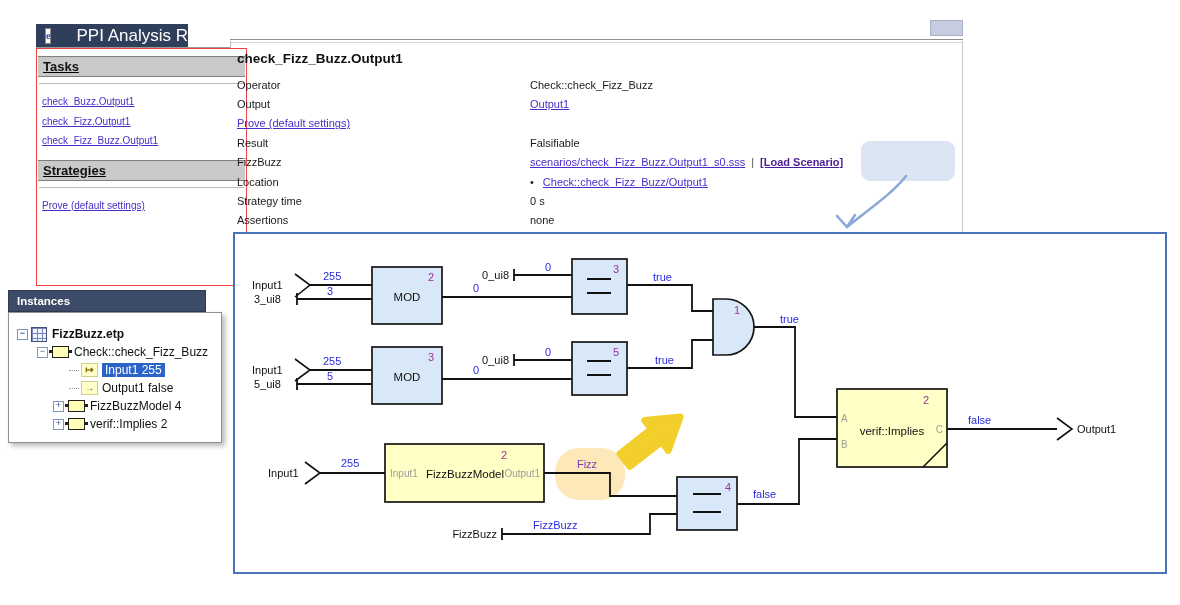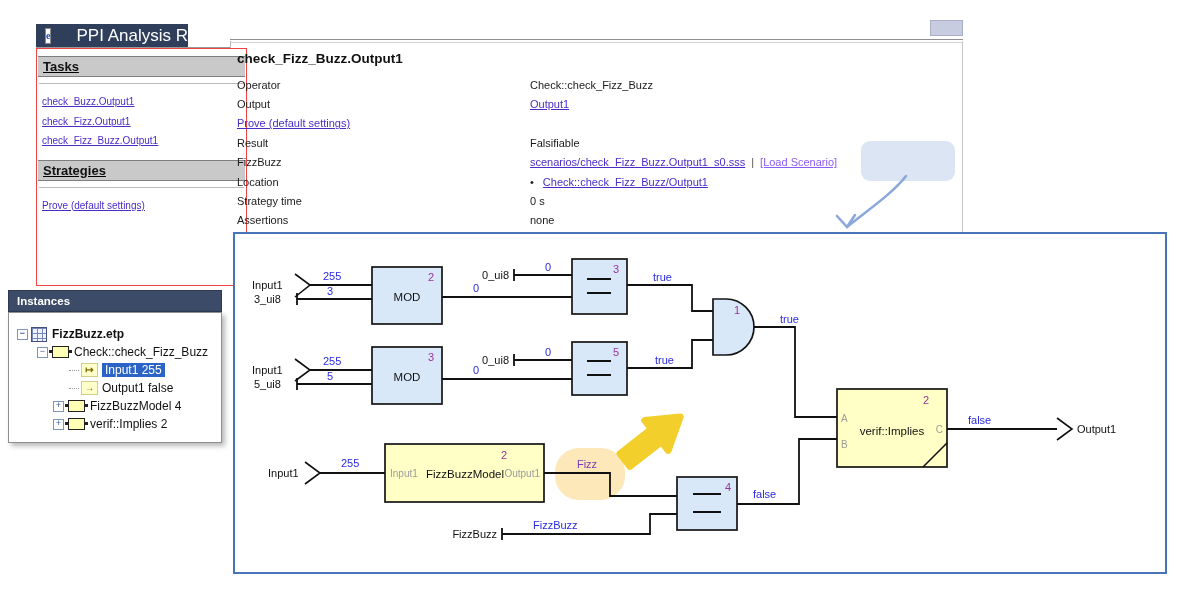--- a/index.html
+++ b/index.html
@@ -32,26 +32,26 @@
   .plinks a, .rlink{color:#4a2dc7;text-decoration:underline;cursor:pointer;}
   .plinks a{display:block;font-size:10px;line-height:19.5px;}
   .gap{height:9px;}
 
   
   .report{left:237px;top:46px;width:726px;}
   .rtitle{font-size:13.5px;font-weight:bold;color:#111;padding:5px 0 9px 0;}
   .rrow{display:flex;align-items:center;height:19.4px;font-size:11px;color:#1a1a1a;}
   .rlabel{width:293px;flex:none;}
   .rsep{color:#555;margin:0 6px;}
-  .loadlink{color:#8b5cf6;font-weight:normal;text-decoration:underline;cursor:pointer;position:relative;z-index:2;}
+  .loadlink{color:#4c1d95;font-weight:bold;text-decoration:underline;cursor:pointer;position:relative;z-index:2;}
   .bullet{margin-right:9px;}
   .pill{left:861px;top:141px;width:94px;height:40px;background:#dbe5f3;border-radius:9px;}
 
   
-  .inst-title{left:8px;top:290px;width:214px;height:22px;background:#3b4b68;border:1px solid #2e3a52;
+  .inst-title{left:8px;top:290px;width:198px;height:22px;background:#3b4b68;border:1px solid #2e3a52;
               box-sizing:border-box;color:#fff;font-size:11.5px;font-weight:bold;line-height:20px;padding-left:8px;}
   .inst-body{left:8px;top:312px;width:214px;height:131px;background:#fff;border:1px solid #8f8f8f;
              box-sizing:border-box;box-shadow:3px 3px 5px rgba(0,0,0,.28);padding-top:12px;}
   .trow{display:flex;align-items:center;height:18px;font-size:12px;color:#111;white-space:nowrap;cursor:default;}
   .twig{width:10px;border-top:1px dotted #9a9a9a;margin-right:2px;flex:none;}
   .ebox{width:9px;height:9px;border:1px solid #7e96b8;background:#fff;color:#3a5aa0;
         font-size:9px;line-height:7px;text-align:center;margin-right:3px;flex:none;box-sizing:content-box;}
   .etpicon{width:14px;height:13px;border:1px solid #44507a;margin-right:5px;flex:none;background:#eef2fb;
            background-image:linear-gradient(#7787b8 1px,transparent 1px),linear-gradient(90deg,#7787b8 1px,transparent 1px);
            background-size:5px 5px;}

